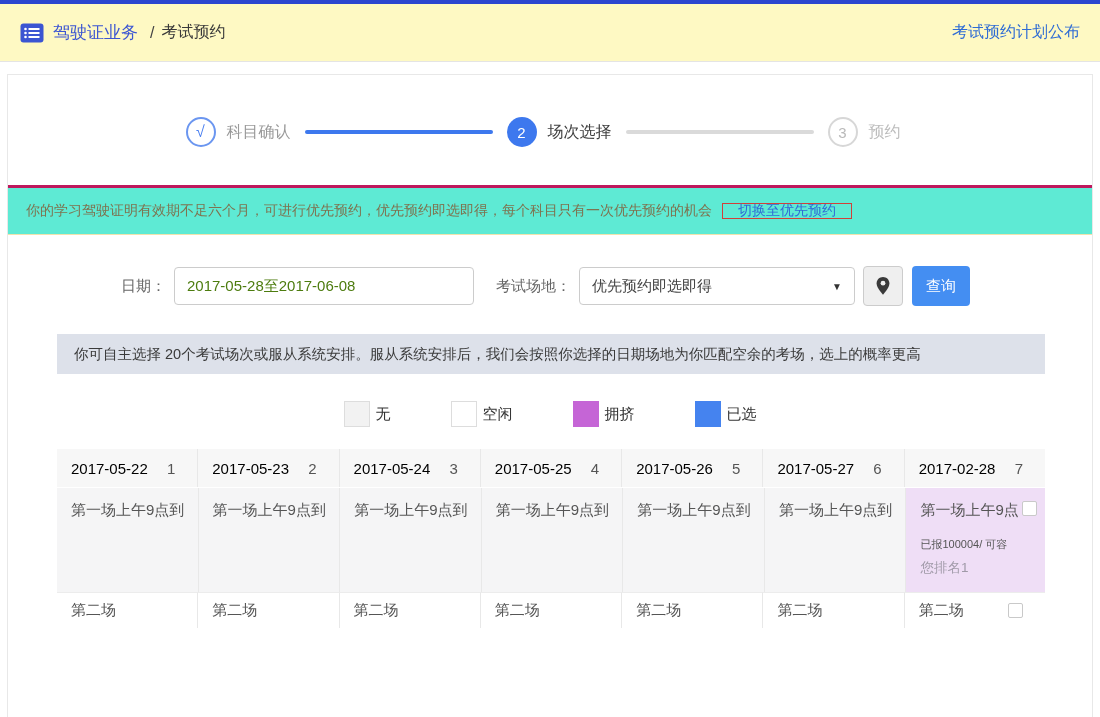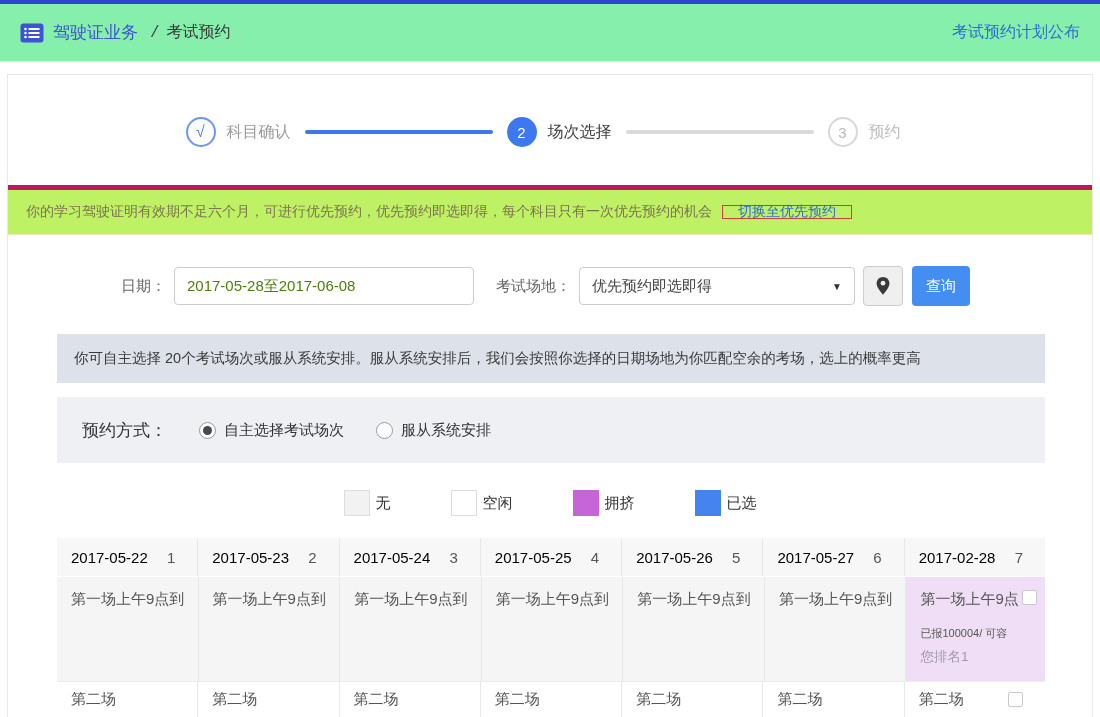--- a/index.html
+++ b/index.html
@@ -1,22 +1,22 @@
 <!DOCTYPE html>
 <html><head>
 <meta charset="utf-8">
 <style>
   * { margin:0; padding:0; box-sizing:border-box; }
   html,body { width:1100px; height:717px; overflow:hidden; background:#fff;
     font-family:"Liberation Sans","DejaVu Sans",sans-serif; }
 
   .top-line { height:4px; background:#2b46cf; }
 
-  .header-bar { height:58px; background:#86efac; border-bottom:1px solid #e4e4e4;
-    display:flex; align-items:center; padding:0 20px;font-family:Liberation Mono, monospace; }
+  .header-bar { height:58px; background:#fef9c3; border-bottom:1px solid #e4e4e4;
+    display:flex; align-items:center; padding:0 20px; }
   .hb-icon { width:24px; height:20px; flex:0 0 auto; }
   .crumb-root { color:#3b55d2; font-size:17px; margin-left:9px; }
   .crumb-sep { color:#444; font-size:16px; margin:0 7px 0 12px; }
   .crumb-cur { color:#3a3a3a; font-size:16px; }
   .hb-spacer { flex:1; }
   .plan-link { color:#2f6cd4; font-size:16px; text-decoration:none; cursor:pointer; }
 
   .card { margin:12px 7px 0; border:1px solid #e8e8e8; background:#fff; height:660px; }
 
   
@@ -28,22 +28,22 @@
   .step-circle.pending { border:2px solid #d7d7d7; color:#b9b9b9; background:#fff; }
   .step-label { font-size:16px; margin:0 14px 0 11px; }
   .step-label.done { color:#9a9a9a; }
   .step-label.active { color:#404040; }
   .step-label.pending { color:#bdbdbd; }
   .connector { height:4px; width:188px; border-radius:2px; margin-right:14px; }
   .connector.blue { background:#3d78ee; }
   .connector.gray { background:#dadada; }
 
   
-  .notice { margin-top:38px; height:50px; background:#bef264;
-    border-top:5px solid #be185d; border-bottom:1px solid #f0e3ae;
+  .notice { margin-top:38px; height:50px; background:#5eead4;
+    border-top:3px solid #be185d; border-bottom:1px solid #f0e3ae;
     display:flex; align-items:center; padding:16px 18px; }
   .notice-text { color:#7e7350; font-size:14px; }
   .switch-box { border:1px solid #d0403a; align-self:stretch; margin:-1px 0;
     display:flex; align-items:center; padding:0 15px; margin-left:10px; cursor:pointer; }
   .switch-link { color:#2f6cd4; font-size:14px; text-decoration:none; }
 
   
   .filters { margin-top:31px; display:flex; align-items:center; padding-left:113px; }
   .f-label { color:#666; font-size:15px; }
   .date-input { width:300px; height:38px; border:1px solid #ccc; border-radius:4px;
@@ -56,21 +56,21 @@
   .select-val { flex:1; }
   .caret { font-size:10px; color:#333; }
   .loc-btn { width:40px; height:40px; margin-left:8px; background:#efefef;
     border:1px solid #ccc; border-radius:4px; display:flex; align-items:center;
     justify-content:center; cursor:pointer; }
   .search-btn { width:58px; height:40px; margin-left:9px; background:#448ef2;
     border:none; border-radius:4px; color:#fff; font-size:15px; cursor:pointer;
     font-family:"Liberation Sans","DejaVu Sans",sans-serif; }
 
   
-  .tip { margin:28px 47px 0 49px; height:49px; background:#dde1ea;
+  .tip { margin:28px 47px 0 49px; height:40px; background:#dde1ea;
     display:flex; align-items:center; padding:0 17px; color:#3a3a3a; font-size:14.5px; }
   .mode { margin:14px 47px 0 49px; height:66px; background:#eef0f4;
     display:flex; align-items:center; padding:0 25px; }
   .mode-label { font-size:17px; color:#333; }
   .radio { width:17px; height:17px; border-radius:50%; border:1px solid #9a9a9a;
     background:#fff; display:inline-flex; align-items:center; justify-content:center;
     cursor:pointer; }
   .radio.on .dot { width:9px; height:9px; border-radius:50%; background:#4a4a4a; }
   .radio-wrap { display:flex; align-items:center; margin-left:32px; cursor:pointer; }
   .radio-wrap .rlabel { font-size:15px; color:#333; margin-left:8px; }
@@ -159,35 +159,20 @@
       <svg width="14" height="18" viewBox="0 0 14 18">
         <path d="M7 0C3.4 0 .6 2.8.6 6.4c0 4.5 6.4 11.2 6.4 11.2s6.4-6.7 6.4-11.2C13.4 2.8 10.6 0 7 0z" fill="#3a3a3a"></path>
         <circle cx="7" cy="6.2" r="2.4" fill="#efefef"></circle>
       </svg>
     </div>
     <button class="search-btn">查询</button>
   </div>
 
   <div class="tip">你可自主选择 20个考试场次或服从系统安排。服从系统安排后，我们会按照你选择的日期场地为你匹配空余的考场，选上的概率更高</div>
 
-  <div class="mode">
-    <span class="mode-label">预约方式：</span>
-    <span class="radio-wrap">
-      <span class="radio on">
-          <span class="dot"></span>
-        </span>
-      <span class="rlabel">自主选择考试场次</span>
-    </span>
-    <span class="radio-wrap">
-      <span class="radio">
-          <span class="dot"></span>
-        </span>
-      <span class="rlabel">服从系统安排</span>
-    </span>
-  </div>
 
   <div class="legend">
     <div class="leg-item">
       <span class="swatch" style="background: rgb(242, 242, 242);"></span>
       <span class="leg-label">无</span>
     </div>
     <div class="leg-item">
       <span class="swatch" style="background: rgb(255, 255, 255);"></span>
       <span class="leg-label">空闲</span>
     </div>

